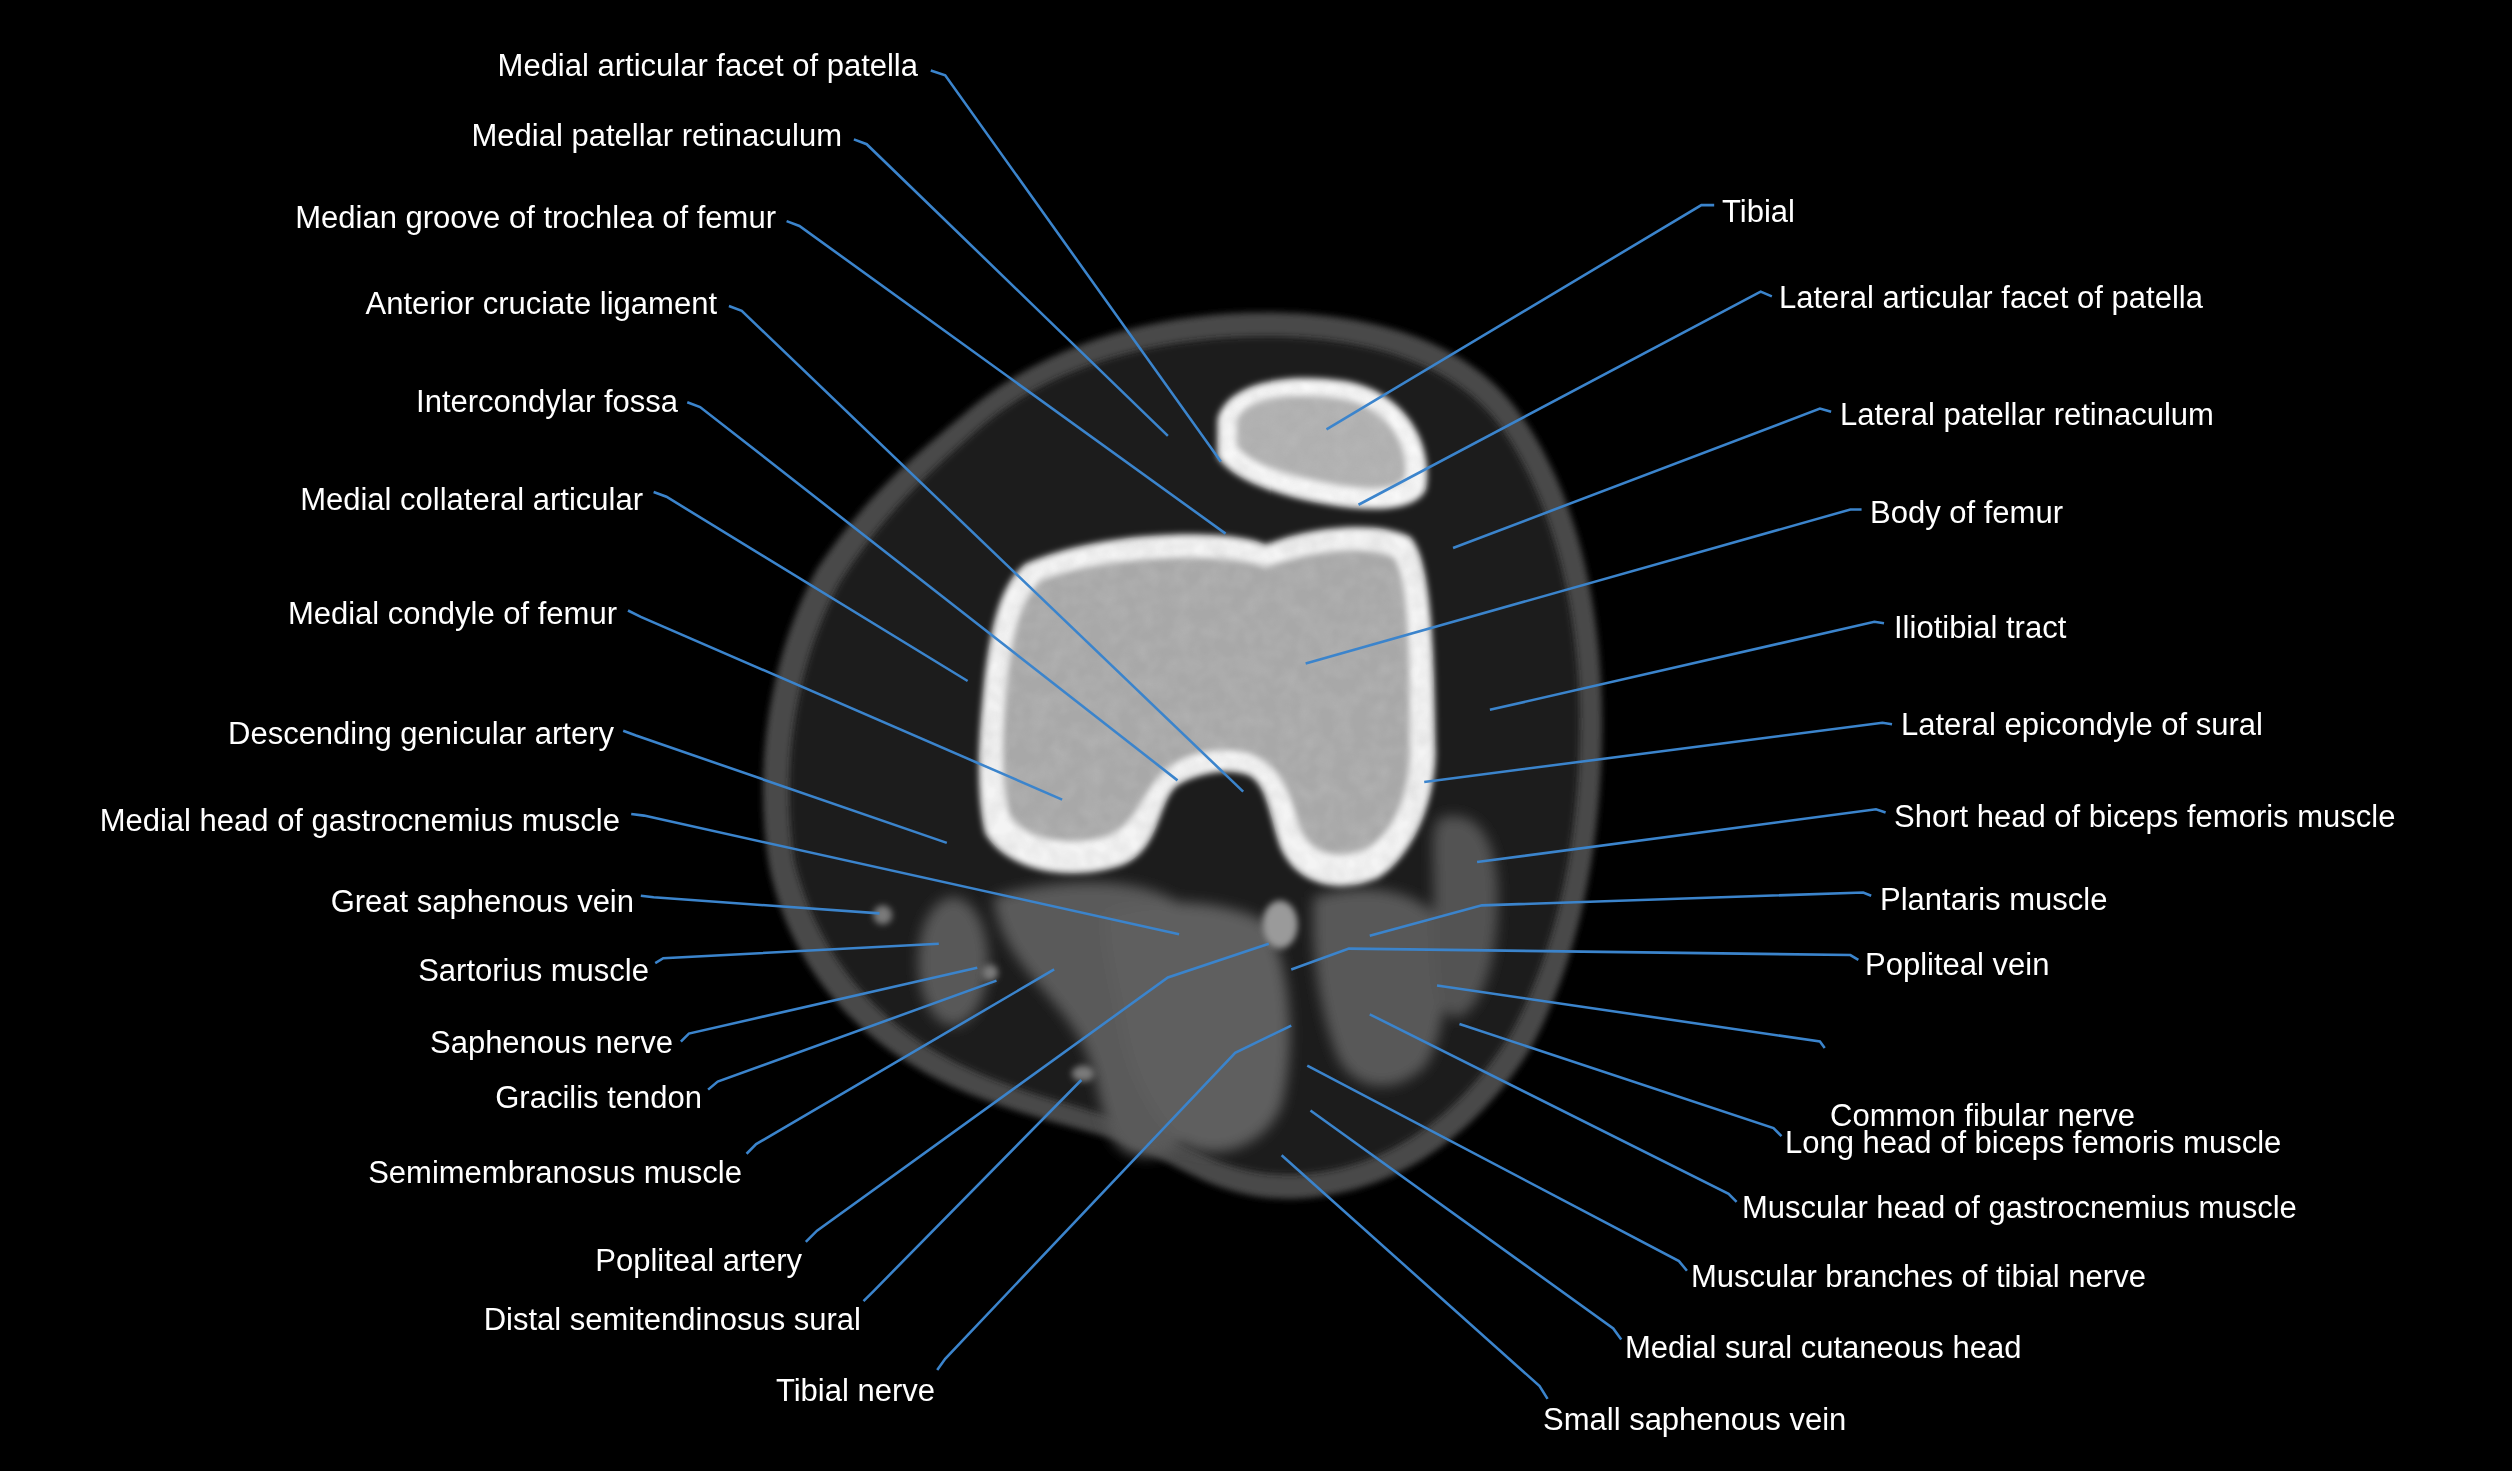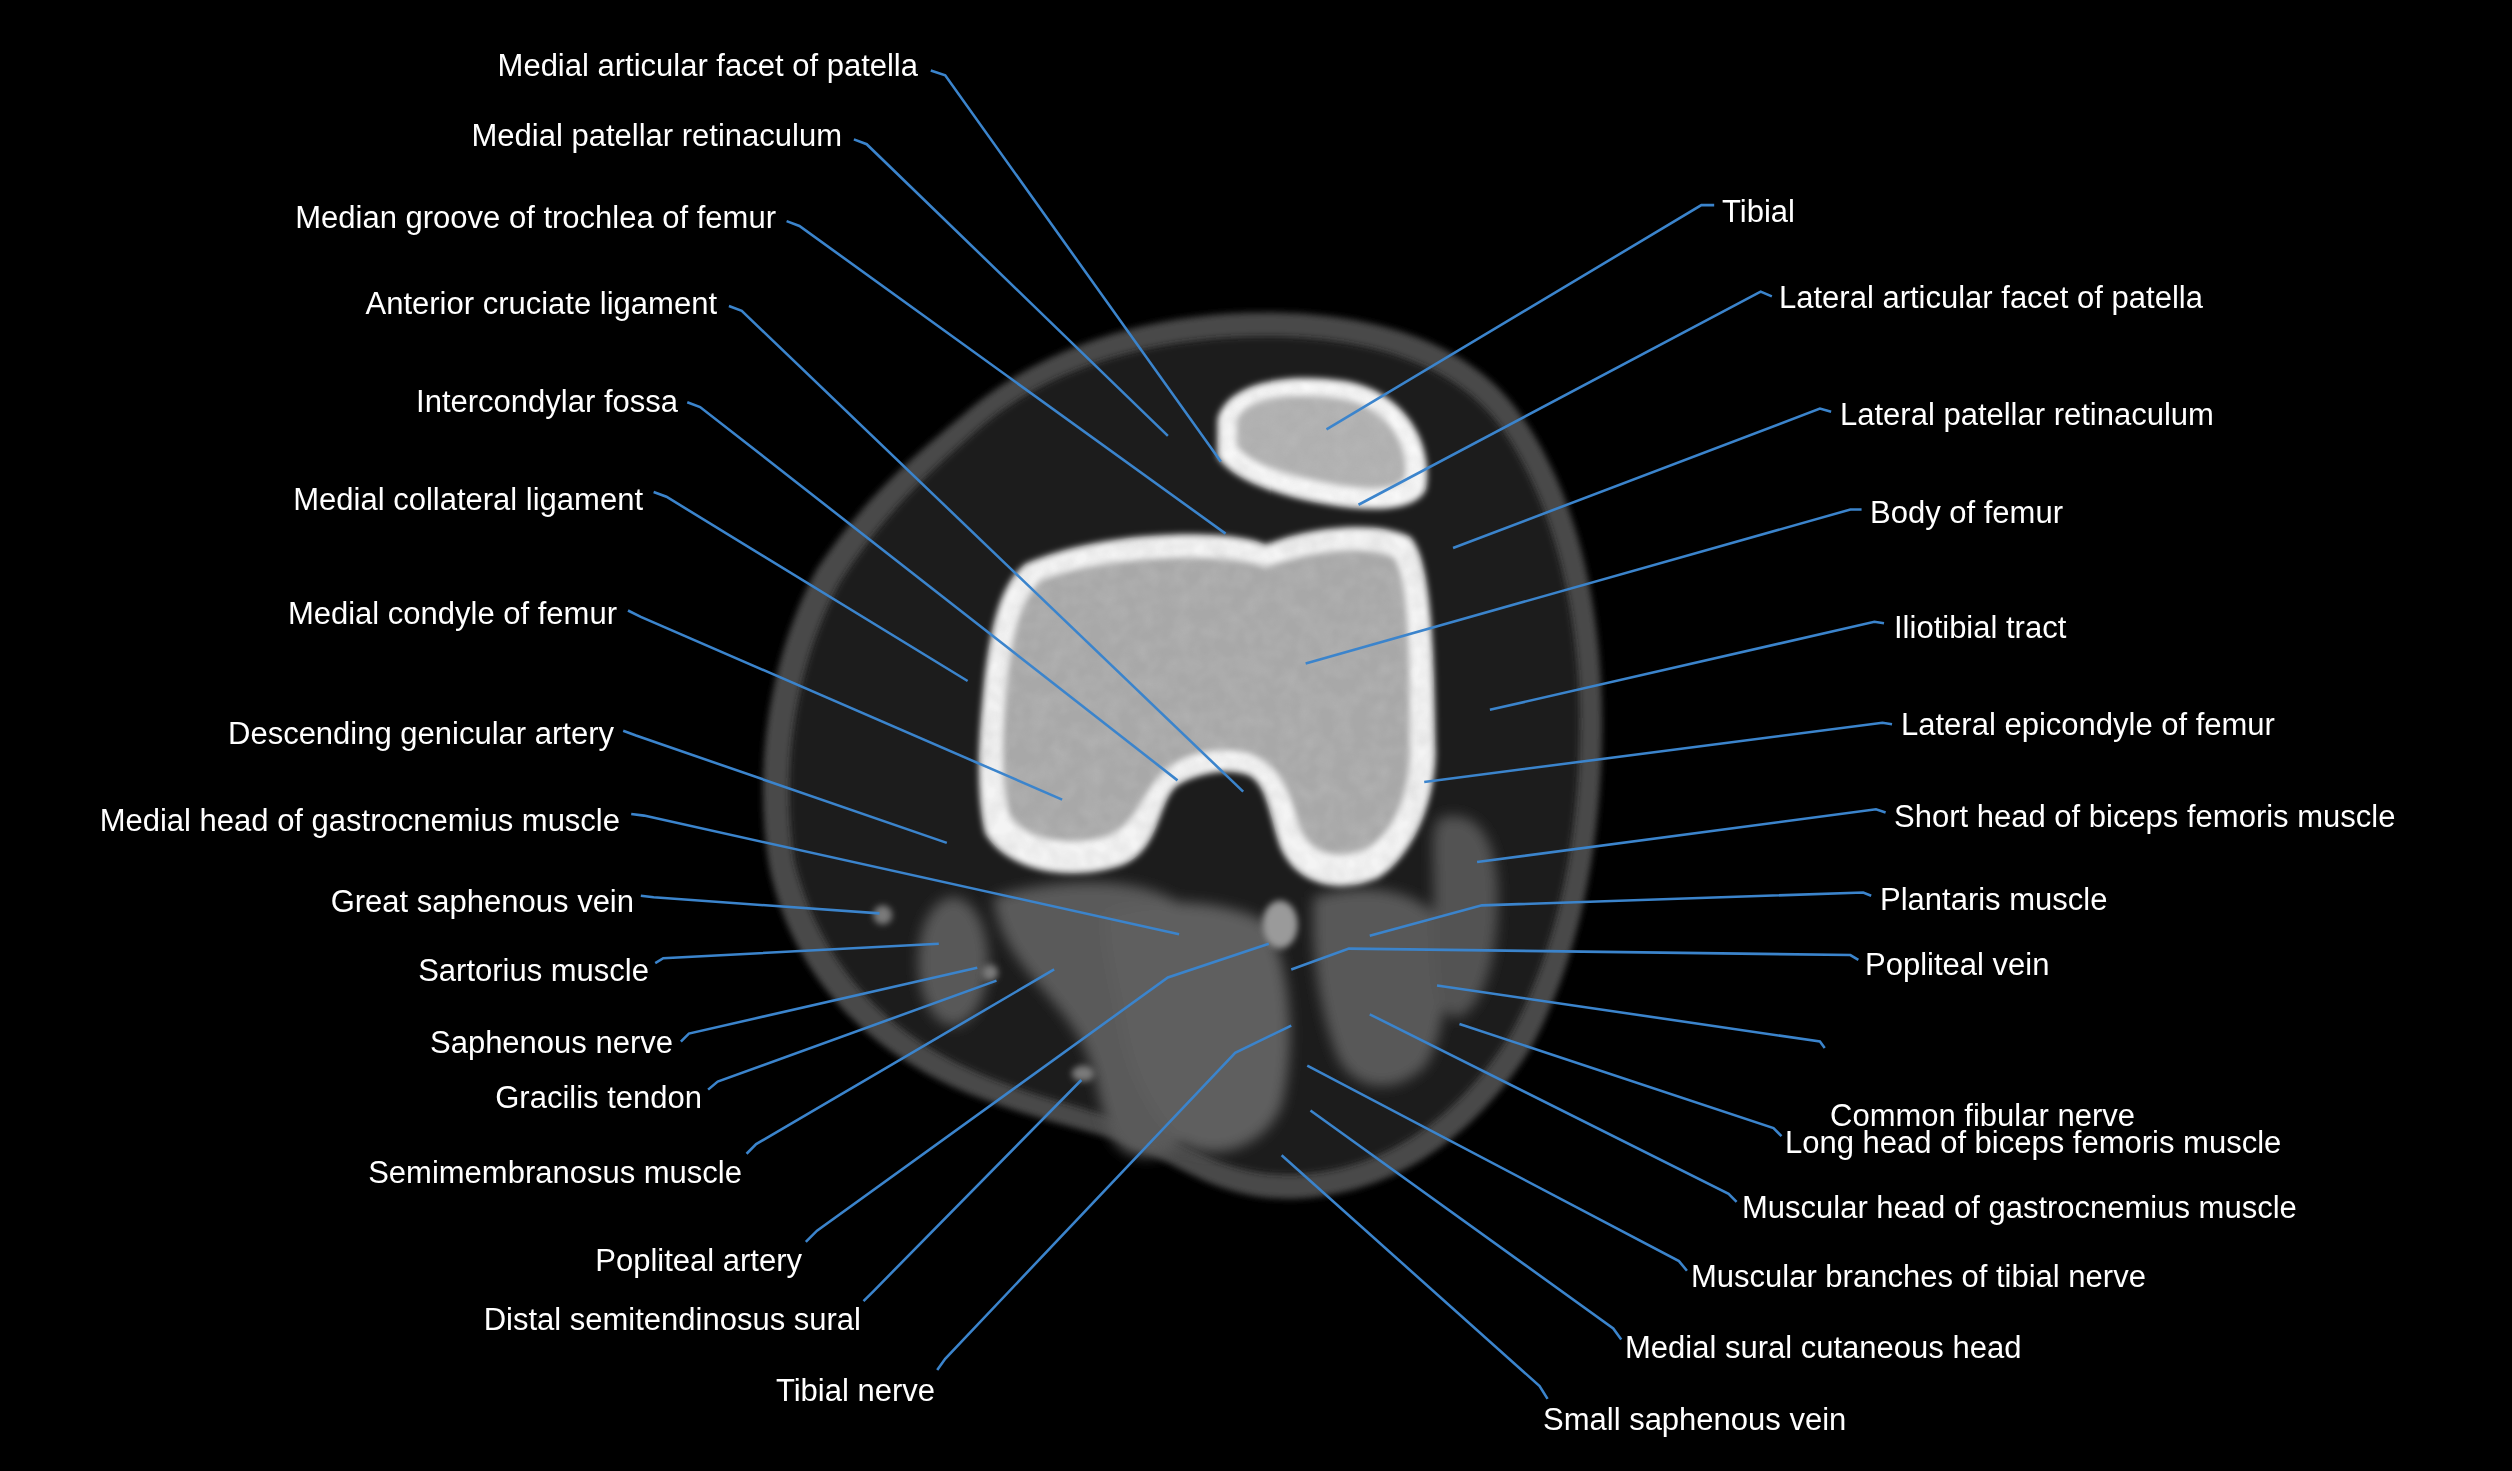--- a/index.html
+++ b/index.html
@@ -110,41 +110,41 @@
     <polyline points="966,873 961,865 800,721" stroke="#3b84cc"></polyline>
   </g>
 </svg>
 
 <div>
   <div class="label left" style="left:918px;top:66px">Medial articular facet of patella</div>
   <div class="label left" style="left:842px;top:136px">Medial patellar retinaculum</div>
   <div class="label left" style="left:776px;top:218px">Median groove of trochlea of femur</div>
   <div class="label left" style="left:717px;top:304px">Anterior cruciate ligament</div>
   <div class="label left" style="left:678px;top:402px">Intercondylar fossa</div>
-  <div class="label left" style="left:643px;top:500px">Medial collateral ligament</div>
+  <div class="label left" style="left:643px;top:500px">Medial collateral articular</div>
   <div class="label left" style="left:617px;top:614px">Medial condyle of femur</div>
   <div class="label left" style="left:614px;top:734px">Descending genicular artery</div>
   <div class="label left" style="left:620px;top:821px">Medial head of gastrocnemius muscle</div>
   <div class="label left" style="left:634px;top:902px">Great saphenous vein</div>
   <div class="label left" style="left:649px;top:971px">Sartorius muscle</div>
   <div class="label left" style="left:673px;top:1043px">Saphenous nerve</div>
   <div class="label left" style="left:702px;top:1098px">Gracilis tendon</div>
   <div class="label left" style="left:742px;top:1173px">Semimembranosus muscle</div>
   <div class="label left" style="left:802px;top:1261px">Popliteal artery</div>
   <div class="label left" style="left:861px;top:1320px">Distal semitendinosus sural</div>
   <div class="label left" style="left:935px;top:1391px">Tibial nerve</div>
 </div>
 
 <div>
   <div class="label right" style="left:1722px;top:212px">Tibial</div>
   <div class="label right" style="left:1779px;top:298px">Lateral articular facet of patella</div>
   <div class="label right" style="left:1840px;top:415px">Lateral patellar retinaculum</div>
   <div class="label right" style="left:1870px;top:513px">Body of femur</div>
   <div class="label right" style="left:1894px;top:628px">Iliotibial tract</div>
-  <div class="label right" style="left:1901px;top:725px">Lateral epicondyle of femur</div>
+  <div class="label right" style="left:1901px;top:725px">Lateral epicondyle of sural</div>
   <div class="label right" style="left:1894px;top:817px">Short head of biceps femoris muscle</div>
   <div class="label right" style="left:1880px;top:900px">Plantaris muscle</div>
   <div class="label right" style="left:1865px;top:965px">Popliteal vein</div>
   <div class="label right" style="left:1830px;top:1116px">Common fibular nerve</div>
   <div class="label right" style="left:1785px;top:1143px">Long head of biceps femoris muscle</div>
   <div class="label right" style="left:1742px;top:1208px">Muscular head of gastrocnemius muscle</div>
   <div class="label right" style="left:1691px;top:1277px">Muscular branches of tibial nerve</div>
   <div class="label right" style="left:1625px;top:1348px">Medial sural cutaneous head</div>
   <div class="label right" style="left:1543px;top:1420px">Small saphenous vein</div>
 </div>

